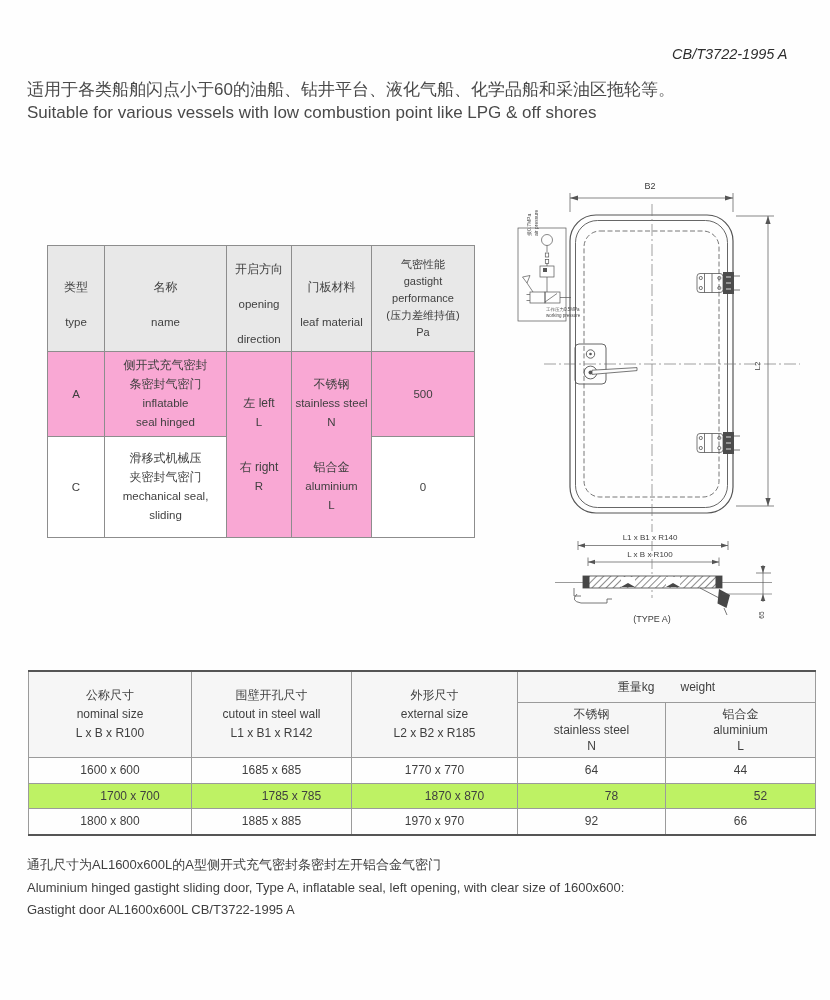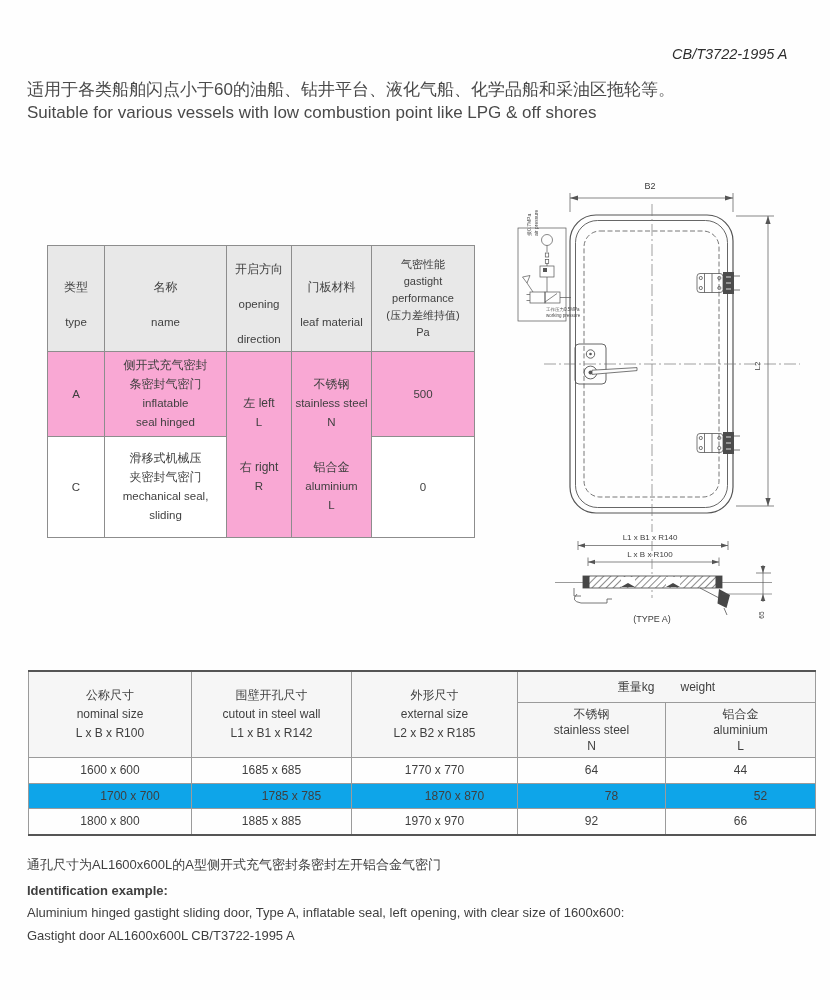--- a/index.html
+++ b/index.html
@@ -30,21 +30,21 @@
   
   .size{position:absolute;left:28px;top:670px;width:787px;table-layout:fixed;}
   .size td{border:1px solid #9b9b9b;text-align:center;vertical-align:middle;font-size:12px;color:#3f3f3f;padding:0;}
   .size{border-top:2px solid #555;border-bottom:2px solid #555;}
   .size .headcell{background:#f6f6f6;}
   .size .h3 .ln{display:block;line-height:19px;}
   .size .subln{display:block;line-height:16px;}
   .size .wtop{height:30px;}
   .size .sub td{height:54px;}
   .size .drow td{height:24.5px;}
-  .size .shade td{background:#0ea5e9;padding-left:40px;}
+  .size .shade td{background:#bef264;padding-left:40px;}
   .wgap{display:inline-block;width:26px;}
   
   .drawing{position:absolute;left:500px;top:170px;width:330px;height:490px;}
   
   .example{position:absolute;left:27px;top:854px;font-size:13px;line-height:22.5px;color:#3f3f3f;}
   .example .b{font-weight:bold;color:#2e2e2e;}
   .example .enlbl{font-weight:bold;margin-top:3px;}
 </style>
 </head>
 <body>
@@ -348,18 +348,17 @@
       <td>1885 x 885</td>
       <td>1970 x 970</td>
       <td>92</td>
       <td>66</td>
     </tr>
   </tbody>
     </table>
 
   <div class="example">
     <div>通孔尺寸为AL1600x600L的A型侧开式充气密封条密封左开铝合金气密门</div>
-    <div class="enlbl">Identification example:</div>
     <div>Aluminium hinged gastight sliding door, Type A, inflatable seal, left opening, with clear size of 1600x600:</div>
     <div>Gastight door AL1600x600L CB/T3722-1995 A</div>
   </div>
 
 </div>
 
 </body></html>

